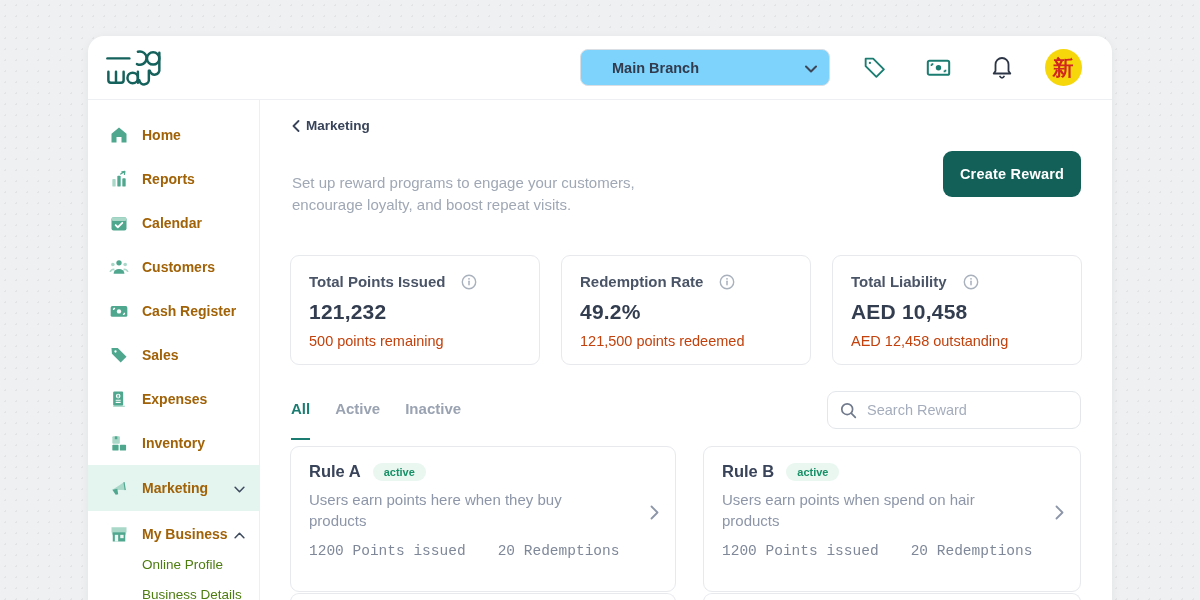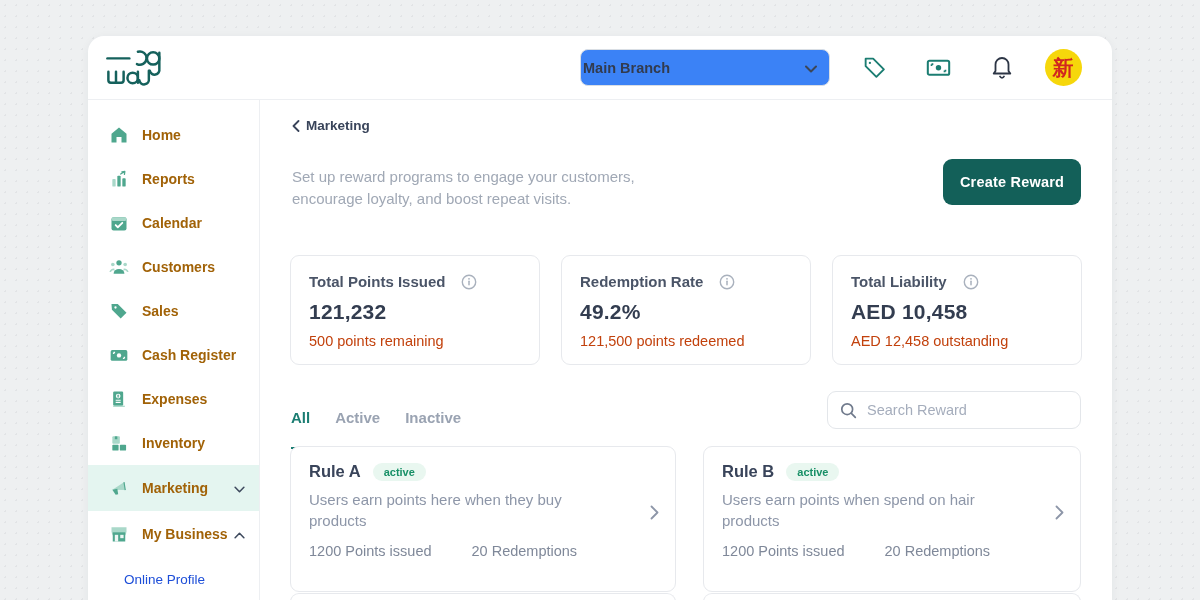--- a/index.html
+++ b/index.html
@@ -19,22 +19,22 @@
   }
   
   .topbar {
     position:absolute; top:0; left:0; right:0; height:64px;
     display:flex; align-items:center; padding:0 20px 0 17px;
     border-bottom:1px solid #edeff2; border-radius:16px 16px 0 0;
   }
   .logo { display:block; }
   .branch-select {
     margin-left:auto; width:250px; height:37px;
-    background:#3b82f6; border:1px solid #d9dee4; border-radius:8px;
-    display:flex; align-items:center; padding:0 12px 0 2px;
+    background:#7dd3fc; border:1px solid #d9dee4; border-radius:8px;
+    display:flex; align-items:center; padding:0 12px 0 31px;
     font-size:14.5px; font-weight:600; color:#323b4e; cursor:pointer;
   }
   .branch-select .caret { margin-left:auto; }
   .topbar-icons { display:flex; align-items:center; margin-left:12px; }
   .tico { width:64px; display:flex; justify-content:center; align-items:center; cursor:pointer; }
   .avatar {
     width:37px; height:37px; border-radius:50%; background:#f6d70b;
     display:flex; align-items:center; justify-content:center;
     font-size:21px; font-weight:700; color:#d1261f; cursor:pointer;
     font-family:"DejaVu Sans", sans-serif;
@@ -46,56 +46,56 @@
   }
   .side-item {
     height:44px; display:flex; align-items:center; padding:0 14px 0 20px;
     font-size:14px; font-weight:600; color:#a16207; cursor:pointer;
   }
   .side-item .sicon { width:22px; height:22px; margin-right:12px; flex:0 0 22px; display:flex; align-items:center; justify-content:center; }
   .side-item.expand { height:46px; }
   .side-item.active { background:#e4f5f0; }
   .side-item .chev { margin-left:auto; }
   .side-sub {
-    height:30px; display:flex; align-items:flex-end; padding-left:36px;
-    font-size:13.5px; font-weight:500; color:#1d4ed8; cursor:pointer;
+    height:30px; display:flex; align-items:flex-start; padding-left:54px;
+    font-size:13.5px; font-weight:500; color:#4d7c0f; cursor:pointer;
   }
   
   .content { position:absolute; left:172px; top:64px; right:0; bottom:0; }
   .breadcrumb {
     position:absolute; left:32px; top:18px; display:flex; align-items:center; gap:6px;
     font-size:13.5px; font-weight:600; color:#39445a; cursor:pointer;
   }
   .title-row { position:absolute; left:32px; top:46px; display:flex; align-items:center; gap:24px; }
   .page-title { font-size:22px; font-weight:700; color:#333d50; letter-spacing:.2px; }
   .toggle {
     width:36px; height:22px; border-radius:11px; background:#0e5c57; position:relative; cursor:pointer;
   }
   .toggle .knob { position:absolute; right:3px; top:3px; width:16px; height:16px; border-radius:50%; background:#fff; }
   .page-desc {
-    position:absolute; left:32px; top:66px; width:390px;
+    position:absolute; left:32px; top:72px; width:390px;
     font-size:15px; line-height:22px; color:#a0a8b5; font-weight:500;
   }
   .create-btn {
     position:absolute; left:683px; top:51px; width:138px; height:46px;
     background:#136059; color:#fff; border:none; border-radius:9px;
-    font-size:14.5px; font-weight:700; font-family:inherit; cursor:pointer; letter-spacing:.2px;margin-top:8px;
+    font-size:14.5px; font-weight:700; font-family:inherit; cursor:pointer; letter-spacing:.2px;
   }
   
   .stats { position:absolute; left:30px; top:155px; display:flex; gap:21px; }
   .stat-card {
     width:250px; height:110px; background:#fff; border:1px solid #e7e9ed; border-radius:9px;
     padding:17px 18px 15px; display:flex; flex-direction:column; justify-content:space-between;
   }
   .stat-label { display:flex; align-items:center; gap:16px; font-size:15px; font-weight:600; color:#4a5467; }
   .stat-value { font-size:21px; font-weight:700; color:#333d50; letter-spacing:.2px; }
   .stat-sub { font-size:14.5px; font-weight:500; color:#c2410c; }
   
   .tabs { position:absolute; left:31px; top:300px; display:flex; gap:25px; font-size:15px; font-weight:600; }
-  .tab { color:#9aa3b2; cursor:pointer; padding-bottom:21px;margin-top:9px; }
+  .tab { color:#9aa3b2; cursor:pointer; padding-bottom:21px; }
   .tab.selected { color:#1b7d72; border-bottom:2px solid #1b7d72; }
   .search-box {
     position:absolute; left:567px; top:291px; width:254px; height:38px;
     border:1px solid #e3e6ea; border-radius:9px; background:#fff;
     display:flex; align-items:center; padding:0 12px; gap:10px;
   }
   .search-box input {
     border:none; outline:none; flex:1; font-size:14.5px; font-family:inherit;
     color:#3a4357; background:transparent;
   }
@@ -108,21 +108,21 @@
   }
   .rule-card.a { width:386px; }
   .rule-card.b { width:378px;justify-content:space-between; }
   .rule-head { display:flex; align-items:center; gap:12px; }
   .rule-name { font-size:16.5px; font-weight:700; color:#39445a; }
   .rule-badge {
     background:#e9f7f0; color:#189067; font-size:11px; font-weight:700;
     padding:3px 11px; border-radius:11px;
   }
   .rule-desc { margin-top:8px; width:310px; font-size:15px; line-height:21px; font-weight:500; color:#8d96a8; }
-  .rule-foot { margin-top:auto; display:flex; gap:40px; font-size:14.5px; font-weight:500; color:#7f8899; }
+  .rule-foot { margin-top:auto; display:flex; gap:32px; font-size:14.5px; font-weight:500; color:#7f8899;font-family:Liberation Mono, monospace; }
   .rule-chev { position:absolute; right:16px; top:58px; }
   
   .partials { position:absolute; left:30px; top:493px; display:flex; gap:27px; }
   .partial-card { height:40px; background:#fff; border:1px solid #e7e9ed; border-radius:9px 9px 0 0; border-bottom:none; }
   .partial-card.a { width:386px; }
   .partial-card.b { width:378px; }
 </style>
 </head>
 <body>
 
@@ -223,37 +223,37 @@
           <path d="M1.5 18 a4 3.6 0 0 1 5 -3" stroke="#a9d8c9" stroke-width="2" fill="none"></path>
           <path d="M22.5 18 a4 3.6 0 0 0 -5 -3" stroke="#a9d8c9" stroke-width="2" fill="none"></path>
         </svg>
       </span>
       <span>Customers</span>
     </div>
 
     <div class="side-item">
       <span class="sicon">
         <svg width="20" height="20" viewBox="0 0 24 24">
-          <path d="M3 3.5 h7.5 L21 14 l-7 7 L3.5 10.5 Z" fill="#4fa78e"></path>
-          <circle cx="7.8" cy="7.8" r="1.4" fill="#fff"></circle>
-        </svg>
-      </span>
-      <span>Sales</span>
-    </div>
-
-    <div class="side-item">
-      <span class="sicon">
-        <svg width="20" height="20" viewBox="0 0 24 24">
           <rect x="2" y="6" width="20" height="13" rx="2" fill="#4fa78e"></rect>
           <circle cx="12" cy="12.5" r="2.6" fill="#fff"></circle>
           <path d="M5.5 9 v1.8 M5.5 9 h1.8" stroke="#fff" stroke-width="1.6" fill="none"></path>
           <path d="M18.5 16 v-1.8 M18.5 16 h-1.8" stroke="#fff" stroke-width="1.6" fill="none"></path>
         </svg>
       </span>
       <span>Cash Register</span>
+    </div>
+
+    <div class="side-item">
+      <span class="sicon">
+        <svg width="20" height="20" viewBox="0 0 24 24">
+          <path d="M3 3.5 h7.5 L21 14 l-7 7 L3.5 10.5 Z" fill="#4fa78e"></path>
+          <circle cx="7.8" cy="7.8" r="1.4" fill="#fff"></circle>
+        </svg>
+      </span>
+      <span>Sales</span>
     </div>
 
     <div class="side-item">
       <span class="sicon">
         <svg width="20" height="20" viewBox="0 0 24 24">
           <rect x="5" y="3" width="12" height="17" rx="1.5" fill="#4fa78e"></rect>
           <circle cx="11" cy="8.5" r="2.8" fill="#fff"></circle>
           <path d="M11 6.8 v3.4 M9.8 7.6 h2.4 M9.8 9.4 h2.4" stroke="#4fa78e" stroke-width="0.9"></path>
           <path d="M8 13.5 h6 M8 16 h6" stroke="#fff" stroke-width="1.4"></path>
           <path d="M5 20 h14 v1.5 h-14 Z" fill="#a9d8c9"></path>

